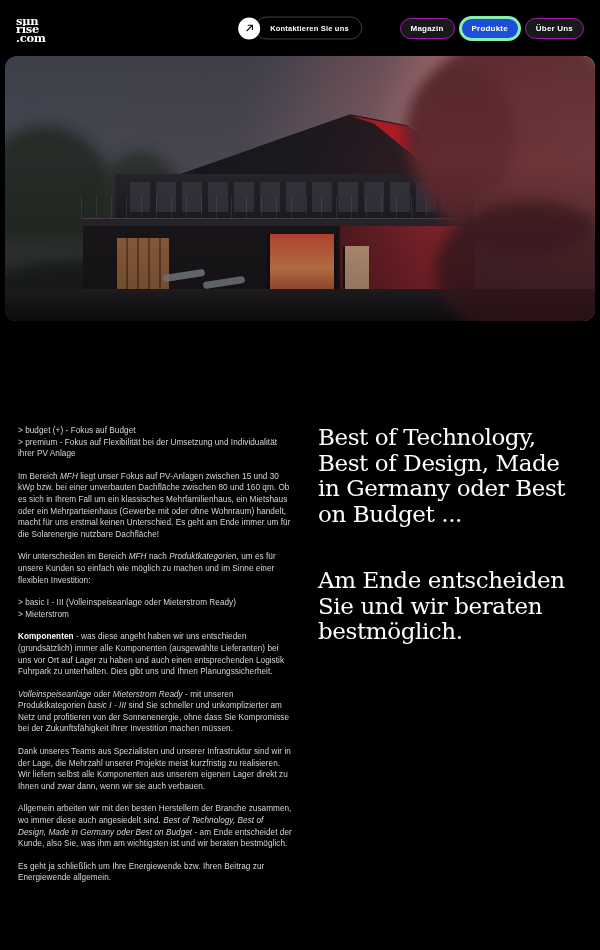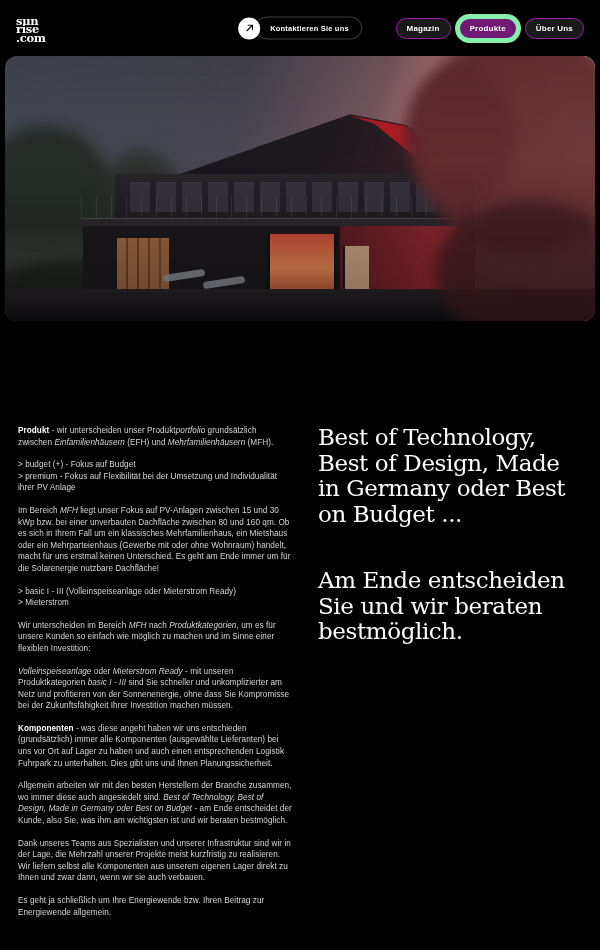--- a/index.html
+++ b/index.html
@@ -17,21 +17,21 @@
                   display:flex; align-items:center; cursor:pointer; }
   .contact-circle { width:22px; height:22px; border-radius:50%; background:#fff;
                     display:flex; align-items:center; justify-content:center; z-index:2; }
   .contact-pill { border:1px solid #414141; border-radius:999px; padding:6px 12px 6px 14px;
                   margin-left:-5px; font-size:7.5px; font-weight:700; color:#fff; letter-spacing:.2px;
                   white-space:nowrap;text-align:center; }
   .nav { margin-left:auto; display:flex; gap:4px; align-items:center; }
   .nav-pill { background:#191919; border:1px solid #a21caf; border-radius:999px;
               padding:5px 10px; font-size:8px; font-weight:700; color:#fff;
               letter-spacing:.2px; white-space:nowrap; cursor:pointer; }
-  .nav-pill.active { background:#701a75; border:5px solid #86efac; }
+  .nav-pill.active { background:#1d4ed8; border:3px solid #86efac; }
   
   .hero { position:relative; margin:0 5px; height:265px; }
   .hero-art { position:absolute; inset:0; border-radius:12px; overflow:hidden;
               background:linear-gradient(103deg,#474b56 0%,#4b4954 38%,#6f5a64 58%,#b8868c 76%,#e8aba3 90%,#f3bfb0 100%); }
   .layer { position:absolute; }
   .sun-glow { inset:0;
     background:radial-gradient(circle at 99% 29%, rgba(255,239,225,.96) 0%, rgba(250,186,160,.8) 7%, rgba(233,131,118,.45) 20%, rgba(210,100,100,.15) 34%, rgba(0,0,0,0) 52%); }
   .sun-ray { width:420px; height:26px; right:-60px; top:70px; transform:rotate(-27deg);
     background:linear-gradient(to left, rgba(255,205,185,.5), rgba(255,190,170,.12) 60%, rgba(0,0,0,0)); filter:blur(5px); }
   .sun-ray2 { width:380px; height:16px; right:-50px; top:120px; transform:rotate(-18deg);
@@ -141,30 +141,29 @@
     <div class="layer lounger b"></div>
     <div class="layer tree-blob tree-r2"></div>
     <div class="layer tree-blob tree-r1"></div>
     <div class="layer tree-blob tree-r3"></div>
     <div class="layer vignette"></div>
   </div>
 </div>
 
 <div class="content">
   <div class="left-col">
-      <p><span class="bold">Produkt</span><span> - wir unterscheiden unser Produkt</span><span class="italic">portfolio</span><span> grundsätzlich zwischen </span><span class="italic">Einfamilienhäusern</span><span> (EFH) und </span><span class="italic">Mehrfamilienhäusern</span><span> (MFH).</span></p>
       <p><span>&gt; budget (+) - Fokus auf Budget
 &gt; premium - Fokus auf Flexibilität bei der Umsetzung und Individualität ihrer PV Anlage</span></p>
       <p><span>Im Bereich </span><span class="italic">MFH</span><span> liegt unser Fokus auf PV-Anlagen zwischen 15 und 30 kWp bzw. bei einer unverbauten Dachfläche zwischen 80 und 160 qm. Ob es sich in Ihrem Fall um ein klassisches Mehrfamilienhaus, ein Mietshaus oder ein Mehrparteienhaus (Gewerbe mit oder ohne Wohnraum) handelt, macht für uns erstmal keinen Unterschied. Es geht am Ende immer um für die Solarenergie nutzbare Dachfläche!</span></p>
+      <p><span>Wir unterscheiden im Bereich </span><span class="italic">MFH</span><span> nach </span><span class="italic">Produktkategorien</span><span>, um es für unsere Kunden so einfach wie möglich zu machen und im Sinne einer flexiblen Investition:</span></p>
       <p><span>&gt; basic I - III (Volleinspeiseanlage oder Mieterstrom Ready)
 &gt; Mieterstrom</span></p>
-      <p><span>Wir unterscheiden im Bereich </span><span class="italic">MFH</span><span> nach </span><span class="italic">Produktkategorien</span><span>, um es für unsere Kunden so einfach wie möglich zu machen und im Sinne einer flexiblen Investition:</span></p>
+      <p><span class="bold">Komponenten</span><span> - was diese angeht haben wir uns entschieden (grundsätzlich) immer alle Komponenten (ausgewählte Lieferanten) bei uns vor Ort auf Lager zu haben und auch einen entsprechenden Logistik Fuhrpark zu unterhalten. Dies gibt uns und Ihnen Planungssicherheit.</span></p>
       <p><span class="italic">Volleinspeiseanlage</span><span> oder </span><span class="italic">Mieterstrom Ready</span><span> - mit unseren Produktkategorien </span><span class="italic">basic I - III</span><span> sind Sie schneller und unkomplizierter am Netz und profitieren von der Sonnenenergie, ohne dass Sie Kompromisse bei der Zukunftsfähigkeit Ihrer Investition machen müssen.</span></p>
-      <p><span class="bold">Komponenten</span><span> - was diese angeht haben wir uns entschieden (grundsätzlich) immer alle Komponenten (ausgewählte Lieferanten) bei uns vor Ort auf Lager zu haben und auch einen entsprechenden Logistik Fuhrpark zu unterhalten. Dies gibt uns und Ihnen Planungssicherheit.</span></p>
+      <p><span>Dank unseres Teams aus Spezialisten und unserer Infrastruktur sind wir in der Lage, die Mehrzahl unserer Projekte meist kurzfristig zu realisieren. Wir liefern selbst alle Komponenten aus unserem eigenen Lager direkt zu Ihnen und zwar dann, wenn wir sie auch verbauen.</span></p>
       <p><span>Allgemein arbeiten wir mit den besten Herstellern der Branche zusammen, wo immer diese auch angesiedelt sind. </span><span class="italic">Best of Technology, Best of Design, Made in Germany oder Best on Budget</span><span> - am Ende entscheidet der Kunde, also Sie, was ihm am wichtigsten ist und wir beraten bestmöglich.</span></p>
-      <p><span>Dank unseres Teams aus Spezialisten und unserer Infrastruktur sind wir in der Lage, die Mehrzahl unserer Projekte meist kurzfristig zu realisieren. Wir liefern selbst alle Komponenten aus unserem eigenen Lager direkt zu Ihnen und zwar dann, wenn wir sie auch verbauen.</span></p>
       <p><span>Es geht ja schließlich um Ihre Energiewende bzw. Ihren Beitrag zur Energiewende allgemein.</span></p>
     </div>
   <div class="right-col">
     <h2>Best of Technology, Best of Design, Made in Germany oder Best on Budget ...</h2>
     <h2>Am Ende entscheiden Sie und wir beraten bestmöglich.</h2>
   </div>
 </div>
 
 </body></html>

